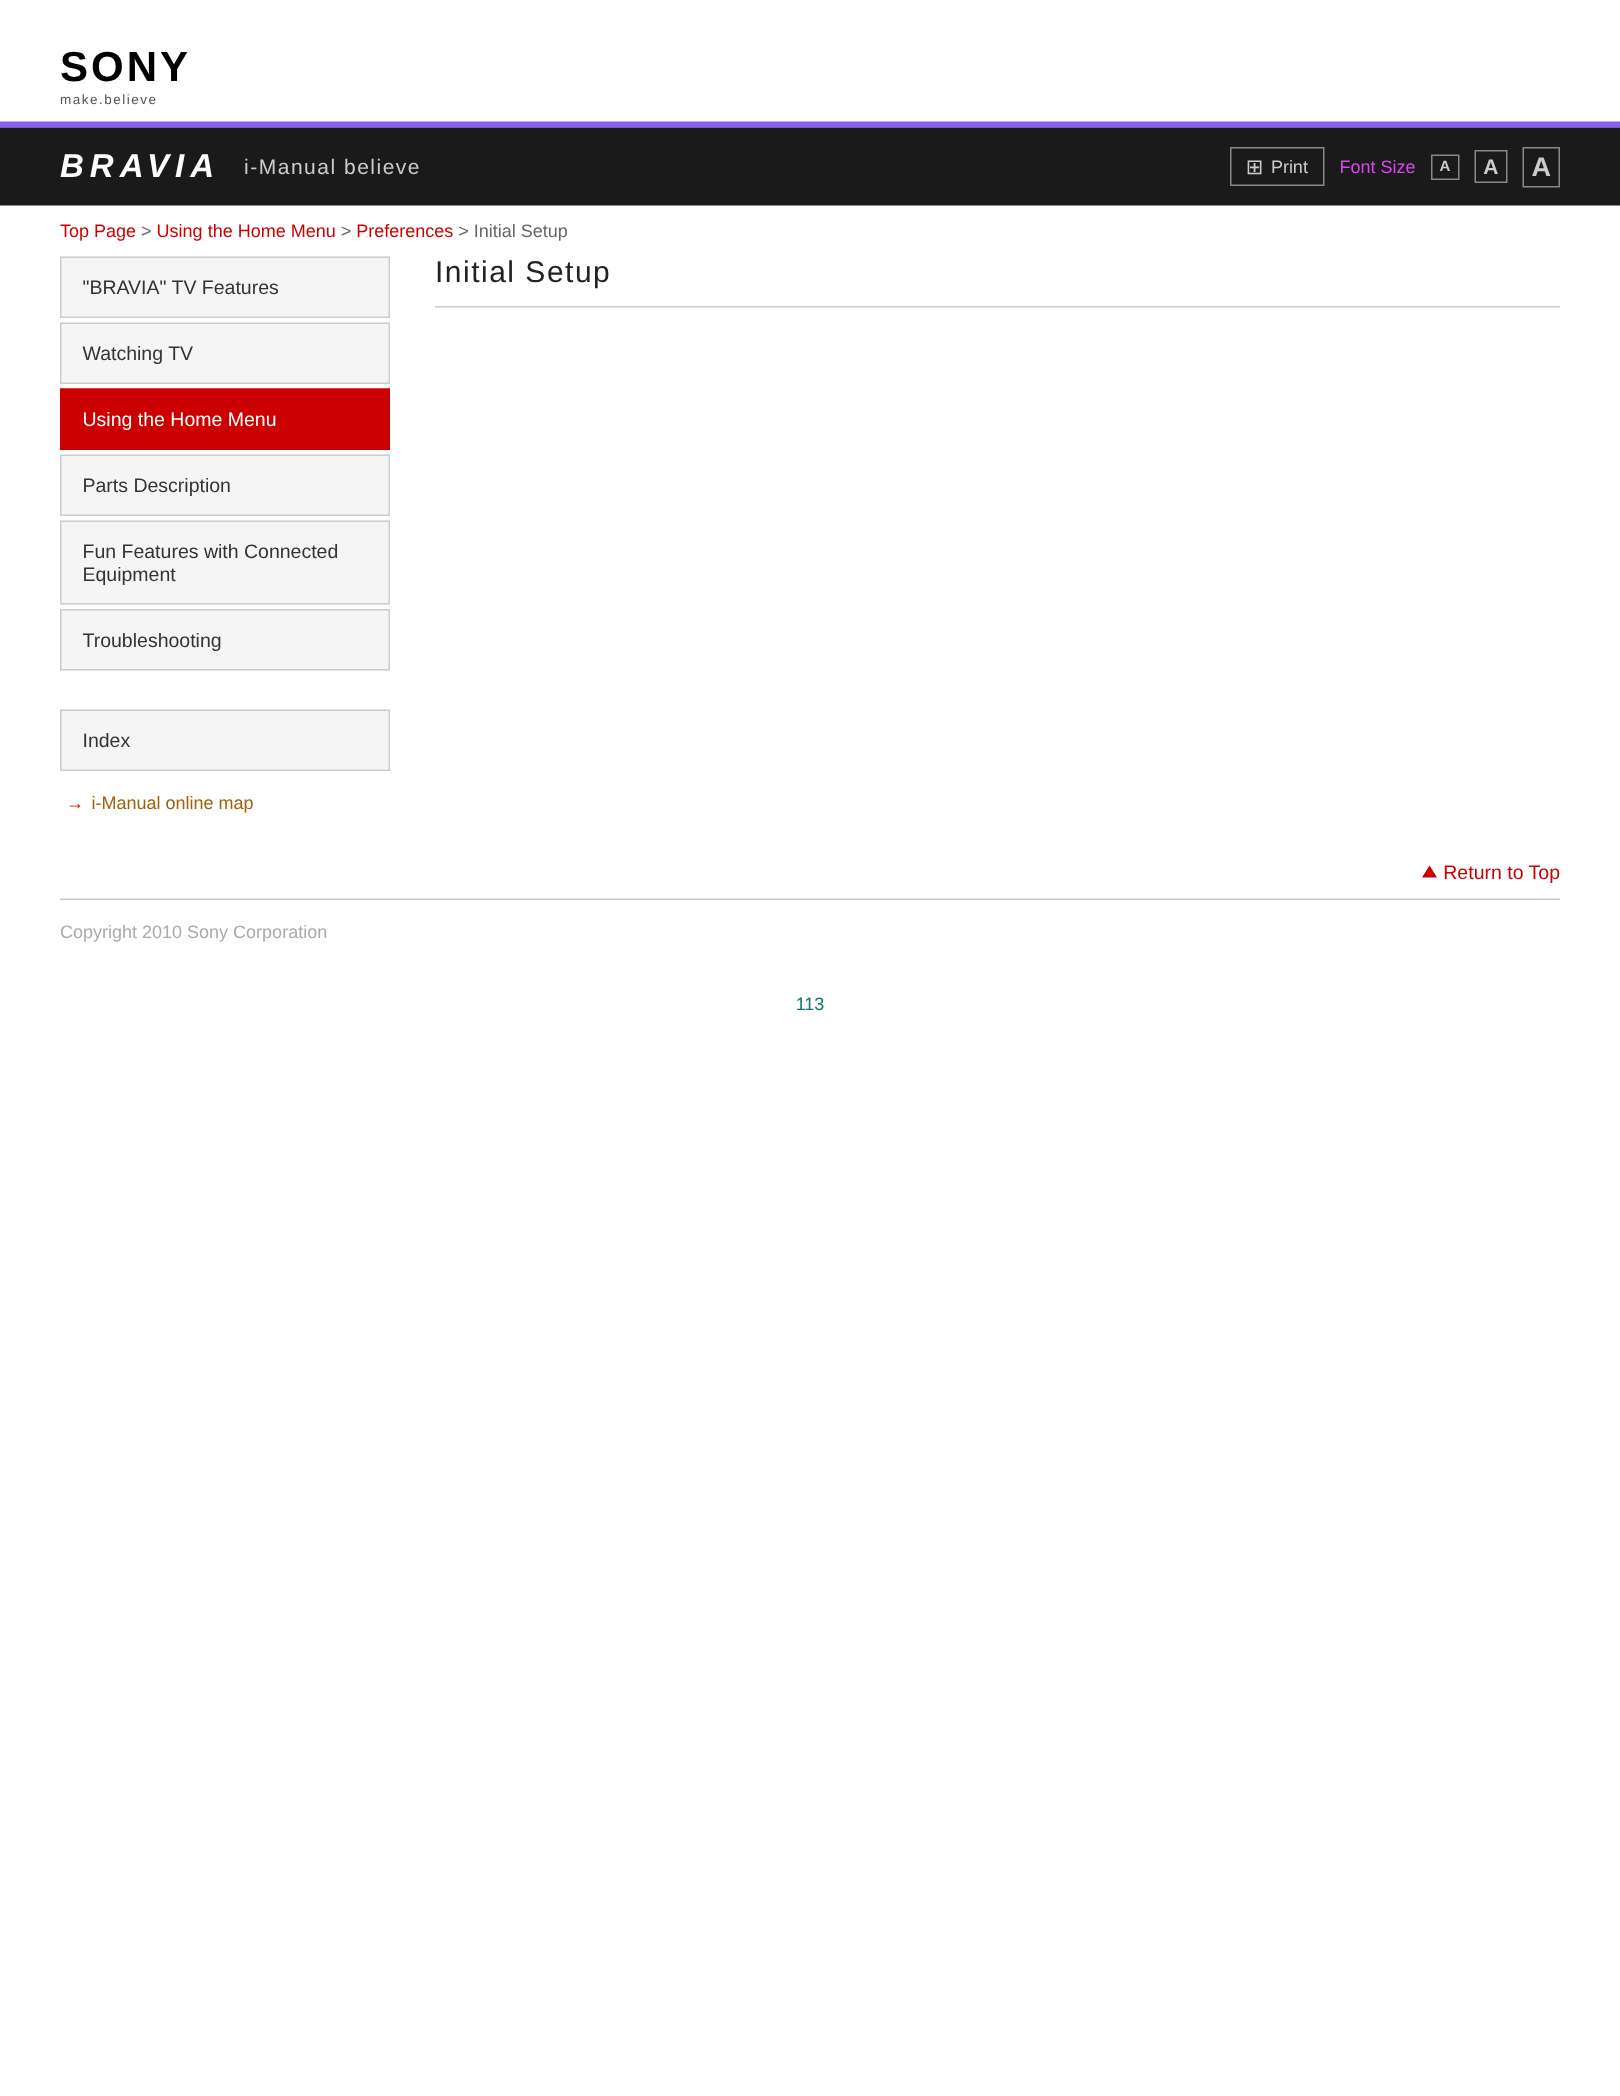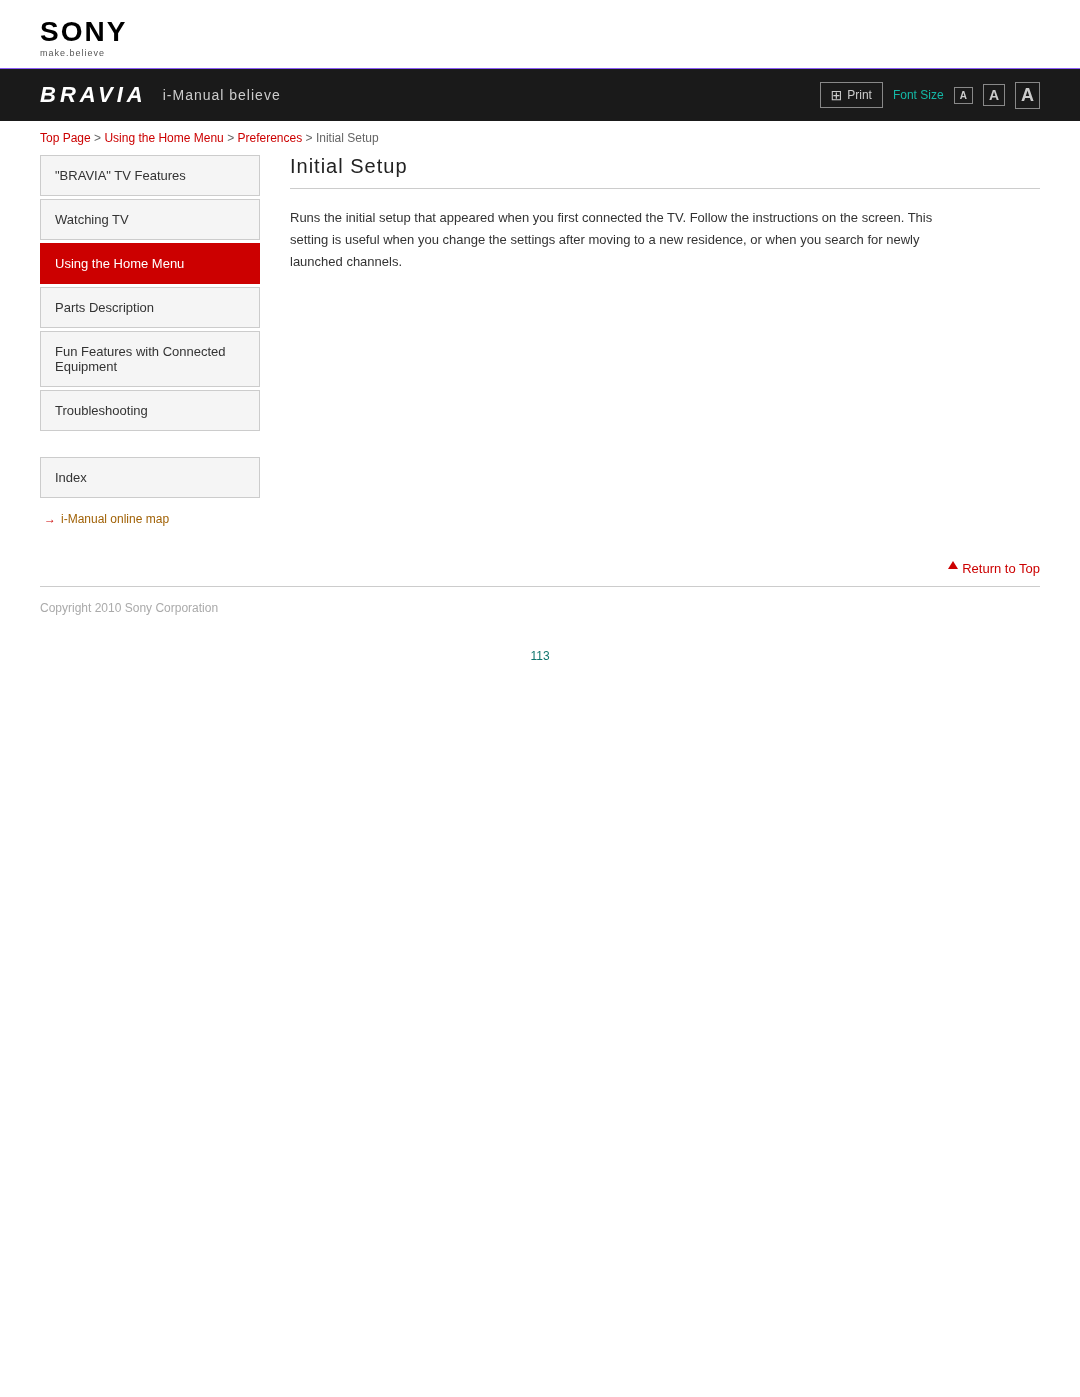--- a/index.html
+++ b/index.html
@@ -7,22 +7,22 @@
       font-family: Arial, Helvetica, sans-serif;
       font-size: 14px;
       background: #fff;
       color: #333;
       width: 1080px;
       min-height: 1397px;
     }
 
     
     .logo-area {
-      padding: 18px 40px 10px 40px;
-      border-bottom: 1px solid #8b5cf6;
+      padding: 31px 40px 10px 40px;
+      border-bottom: 4px solid #8b5cf6;
     }
     .sony-logo {
       display: flex;
       flex-direction: column;
       align-items: flex-start;
     }
     .sony-text {
       font-size: 28px;
       font-weight: 900;
       letter-spacing: 2px;
@@ -74,21 +74,21 @@
       align-items: center;
       gap: 5px;
       border: 1px solid #888;
       padding: 4px 10px;
       color: #ccc;
       font-size: 12px;
       cursor: pointer;
       background: transparent;
     }
     .font-size-label {
-      color: #14b8a6;
+      color: #d946ef;
       font-size: 12px;
     }
     .font-btn {
       border: 1px solid #888;
       background: transparent;
       color: #ccc;
       cursor: pointer;
       padding: 2px 5px;
       font-weight: bold;
     }
@@ -178,21 +178,21 @@
     
     .return-to-top-container {
       text-align: right;
       padding: 30px 40px 10px 0;
     }
     .return-to-top-container a {
       color: #c00;
       font-size: 13px;
       text-decoration: none;
       display: inline-flex;
-      align-items: flex-start;
+      align-items: center;
       gap: 4px;
     }
     .triangle-up {
       width: 0;
       height: 0;
       border-left: 5px solid transparent;
       border-right: 5px solid transparent;
       border-bottom: 8px solid #c00;
       display: inline-block;
     }
@@ -278,21 +278,20 @@
       <span>Index</span>
     </div>
     <div class="imanual-map-link">
       <span class="arrow-icon">→</span>
       <a href="#">i-Manual online map</a>
     </div>
   </div>
 
   <div class="content-area">
     <h1 class="page-title">Initial Setup</h1>
-    <p class="content-text">Runs the initial setup that appeared when you first connected the TV. Follow the instructions on the screen. This setting is useful when you change the settings after moving to a new residence, or when you search for newly launched channels.</p>
   </div>
 
 </div>
 
 <div class="return-to-top-container">
   <a href="#">
     <span class="triangle-up"></span>
     <span>Return to Top</span>
   </a>
 </div>

